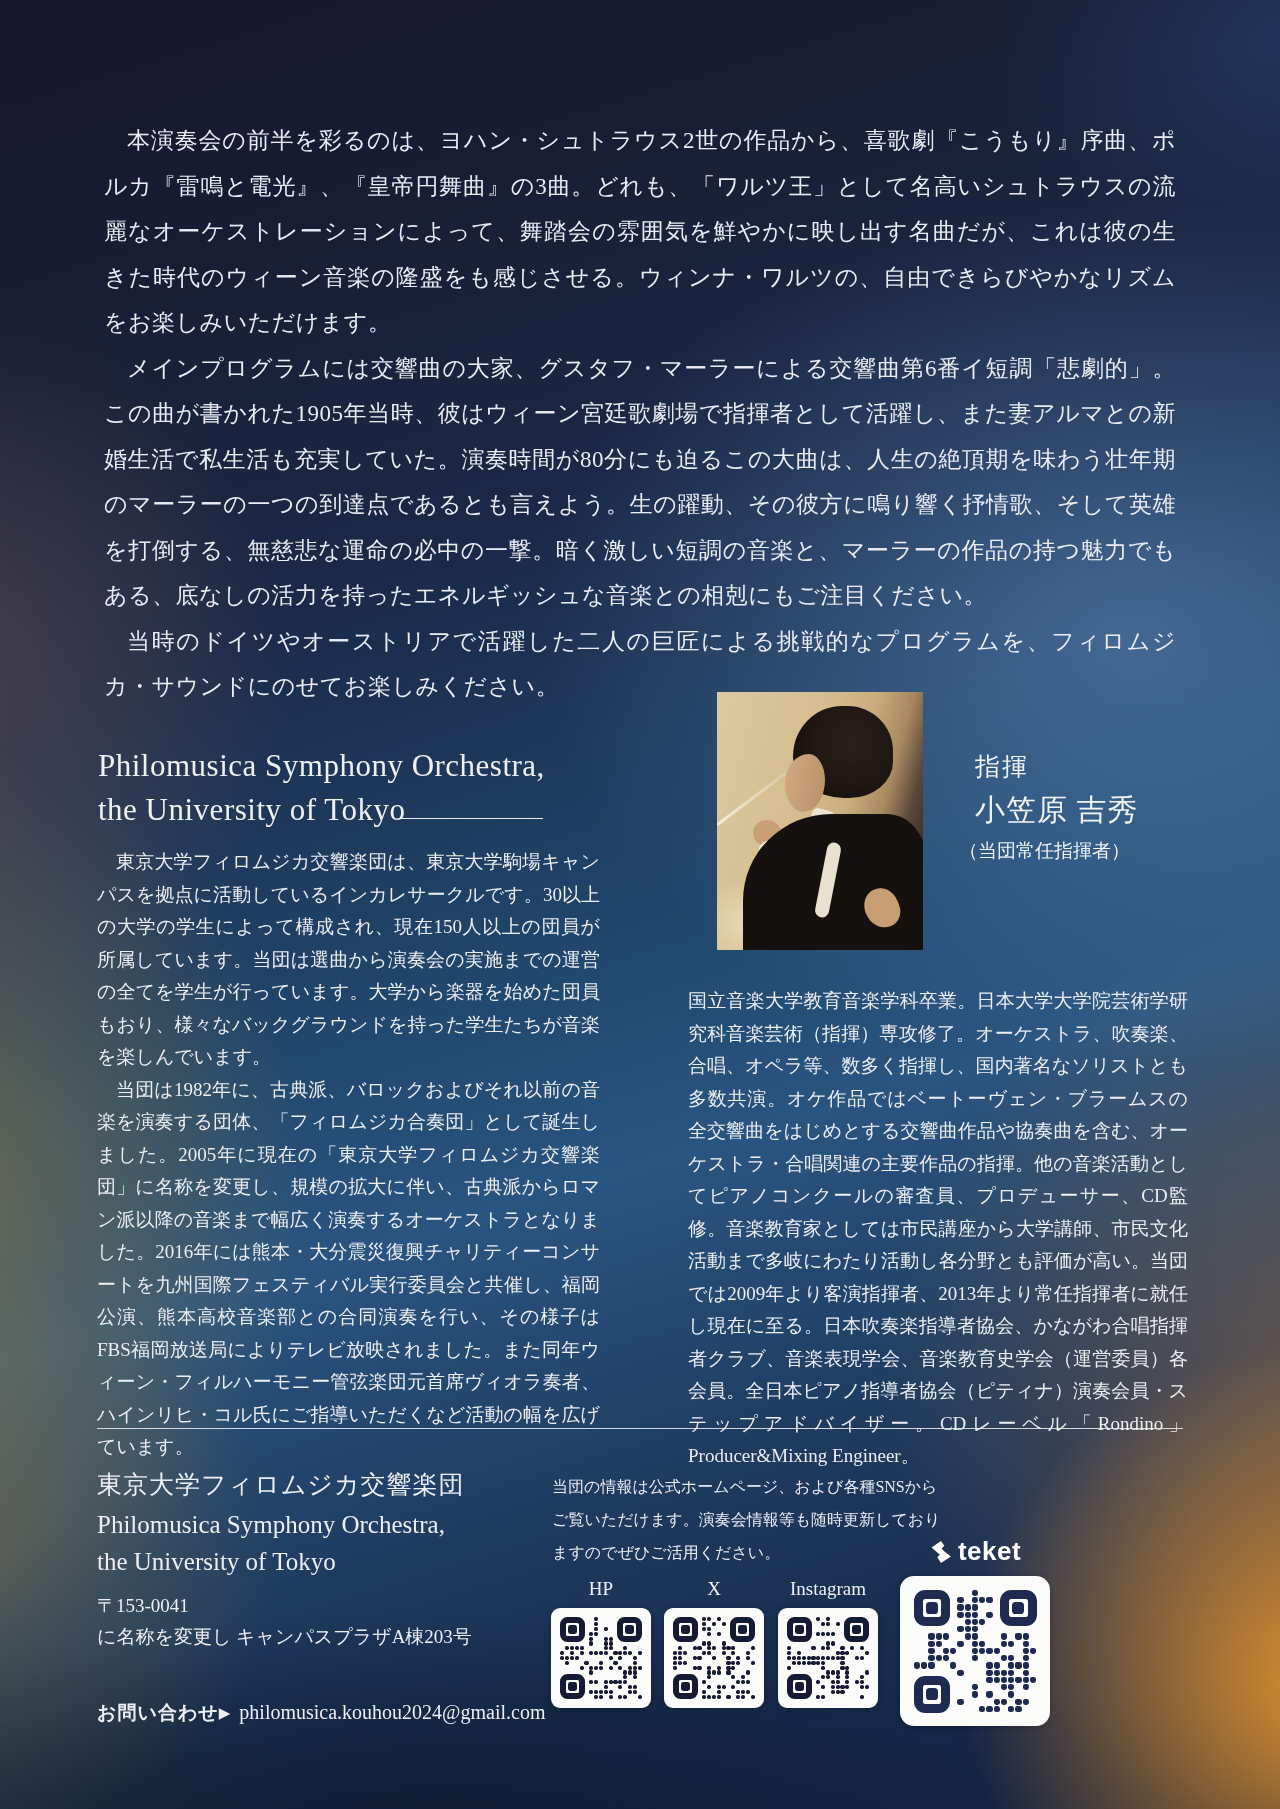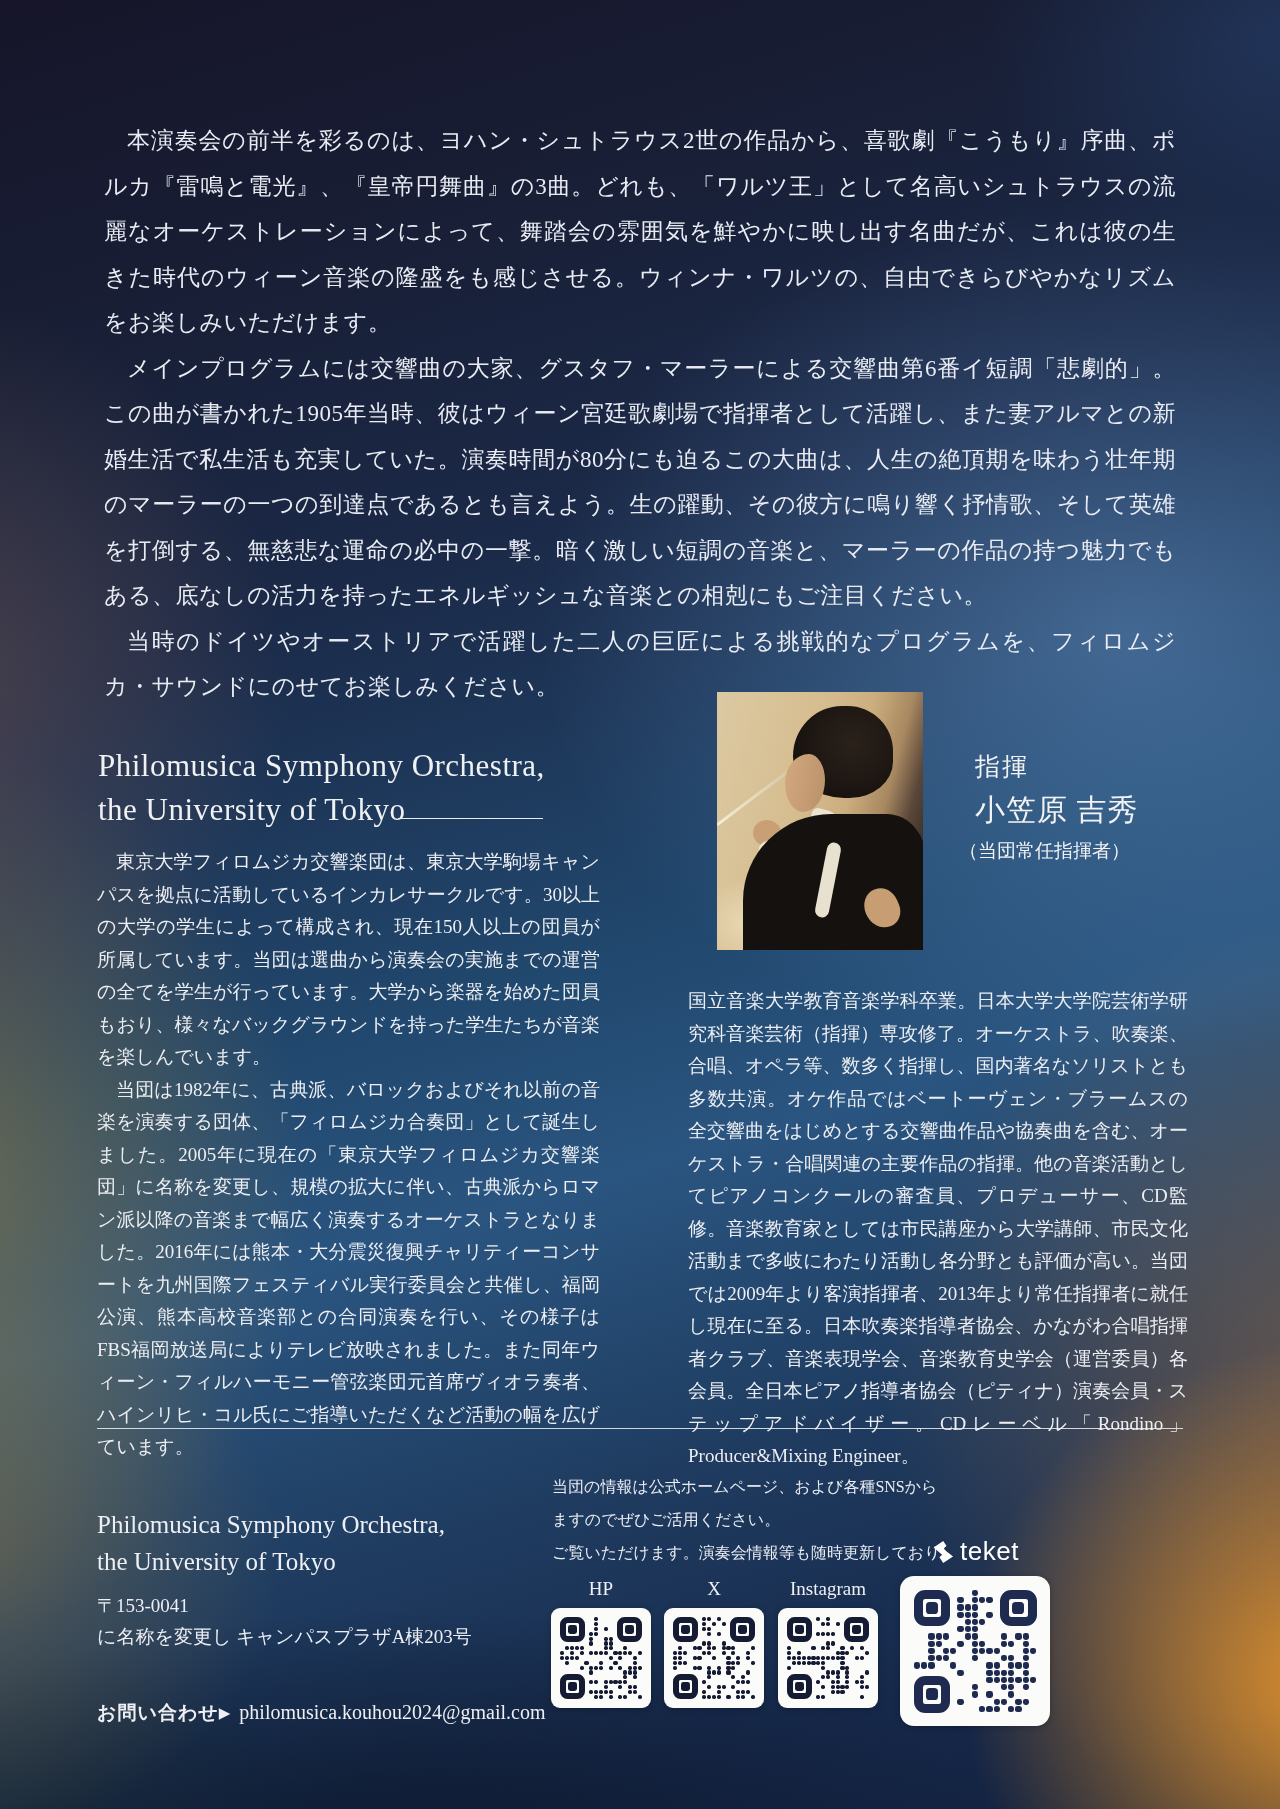--- a/index.html
+++ b/index.html
@@ -82,21 +82,21 @@
              border:.62em solid var(--qr);border-radius:.75em;}
   .qr-finder::after{content:"";position:absolute;inset:16%;background:var(--qr);border-radius:28%;}
   .f-tl{top:0;left:0}.f-tr{top:0;right:0}.f-bl{bottom:0;left:0}
   .ticket{left:900px;top:1462px;width:150px;text-align:center;
           font-family:"Liberation Sans","DejaVu Sans",sans-serif;font-weight:bold;
           font-size:20px;line-height:32px;color:#ffffff;letter-spacing:1px;}
   .teket{left:900px;top:1536px;width:150px;text-align:center;color:#fff;
          font-family:"Liberation Sans","DejaVu Sans",sans-serif;}
   .teket-glyph{display:inline-block;width:22px;height:22px;background:#fff;vertical-align:-3px;margin-right:7px;
        clip-path:polygon(12% 30%,55% 0%,70% 22%,58% 34%,68% 46%,100% 70%,55% 100%,38% 74%,50% 62%,38% 52%);}
-  .teket-word{font-size:26px;font-weight:normal;letter-spacing:.5px;text-align:center;}
+  .teket-word{font-size:26px;font-weight:bold;letter-spacing:.5px;text-align:center;}
 </style>
 </head>
 <body>
 
 <div class="page">
 
   <div class="abs intro">
     <p>本演奏会の前半を彩るのは、ヨハン・シュトラウス2世の作品から、喜歌劇『こうもり』序曲、ポルカ『雷鳴と電光』、『皇帝円舞曲』の3曲。どれも、「ワルツ王」として名高いシュトラウスの流麗なオーケストレーションによって、舞踏会の雰囲気を鮮やかに映し出す名曲だが、これは彼の生きた時代のウィーン音楽の隆盛をも感じさせる。ウィンナ・ワルツの、自由できらびやかなリズムをお楽しみいただけます。</p>
     <p>メインプログラムには交響曲の大家、グスタフ・マーラーによる交響曲第6番イ短調「悲劇的」。この曲が書かれた1905年当時、彼はウィーン宮廷歌劇場で指揮者として活躍し、また妻アルマとの新婚生活で私生活も充実していた。演奏時間が80分にも迫るこの大曲は、人生の絶頂期を味わう壮年期のマーラーの一つの到達点であるとも言えよう。生の躍動、その彼方に鳴り響く抒情歌、そして英雄を打倒する、無慈悲な運命の必中の一撃。暗く激しい短調の音楽と、マーラーの作品の持つ魅力でもある、底なしの活力を持ったエネルギッシュな音楽との相剋にもご注目ください。</p>
     <p>当時のドイツやオーストリアで活躍した二人の巨匠による挑戦的なプログラムを、フィロムジカ・サウンドにのせてお楽しみください。</p>
@@ -133,36 +133,37 @@
     <div class="cond-name">小笠原 吉秀</div>
     <div class="cond-note">（当団常任指揮者）</div>
   </div>
 
   <div class="abs bio">
     <p>国立音楽大学教育音楽学科卒業。日本大学大学院芸術学研究科音楽芸術（指揮）専攻修了。オーケストラ、吹奏楽、合唱、オペラ等、数多く指揮し、国内著名なソリストとも多数共演。オケ作品ではベートーヴェン・ブラームスの全交響曲をはじめとする交響曲作品や協奏曲を含む、オーケストラ・合唱関連の主要作品の指揮。他の音楽活動としてピアノコンクールの審査員、プロデューサー、CD監修。音楽教育家としては市民講座から大学講師、市民文化活動まで多岐にわたり活動し各分野とも評価が高い。当団では2009年より客演指揮者、2013年より常任指揮者に就任し現在に至る。日本吹奏楽指導者協会、かながわ合唱指揮者クラブ、音楽表現学会、音楽教育史学会（運営委員）各会員。全日本ピアノ指導者協会（ピティナ）演奏会員・ステップアドバイザー。CDレーベル「Rondino」Producer&amp;Mixing Engineer。</p>
   </div>
 
   <div class="abs divider"></div>
 
+  <div class="abs f-org-ja">東京大学フィロムジカ交響楽団</div>
   <div class="abs f-org-en">
     <div>Philomusica Symphony Orchestra,</div>
     <div>the University of Tokyo</div>
   </div>
   <div class="abs f-addr">
     <div>〒153-0041</div>
     <div>に名称を変更し キャンパスプラザA棟203号</div>
   </div>
   <div class="abs f-contact">
     <span class="lbl">お問い合わせ</span><span class="lbl arr">▶</span><span class="mail">philomusica.kouhou2024@gmail.com</span>
   </div>
 
   <div class="abs f-sns">
     <div>当団の情報は公式ホームページ、および各種SNSから</div>
+    <div>ご覧いただけます。演奏会情報等も随時更新しており</div>
     <div>ますのでぜひご活用ください。</div>
-    <div>ご覧いただけます。演奏会情報等も随時更新しており</div>
   </div>
 
   <div class="abs qr-label" style="left:541px;">HP</div>
   <div class="abs qr-label" style="left:654px;">X</div>
   <div class="abs qr-label" style="left:768px;">Instagram</div>
 
   <div class="abs qr-tile" style="--qr:#151b33;left:551px;top:1608px;width:100px;height:100px;">
     <div class="qr-inner">
         <div class="qr-grid">
           <i style="grid-area:1/8"></i>

